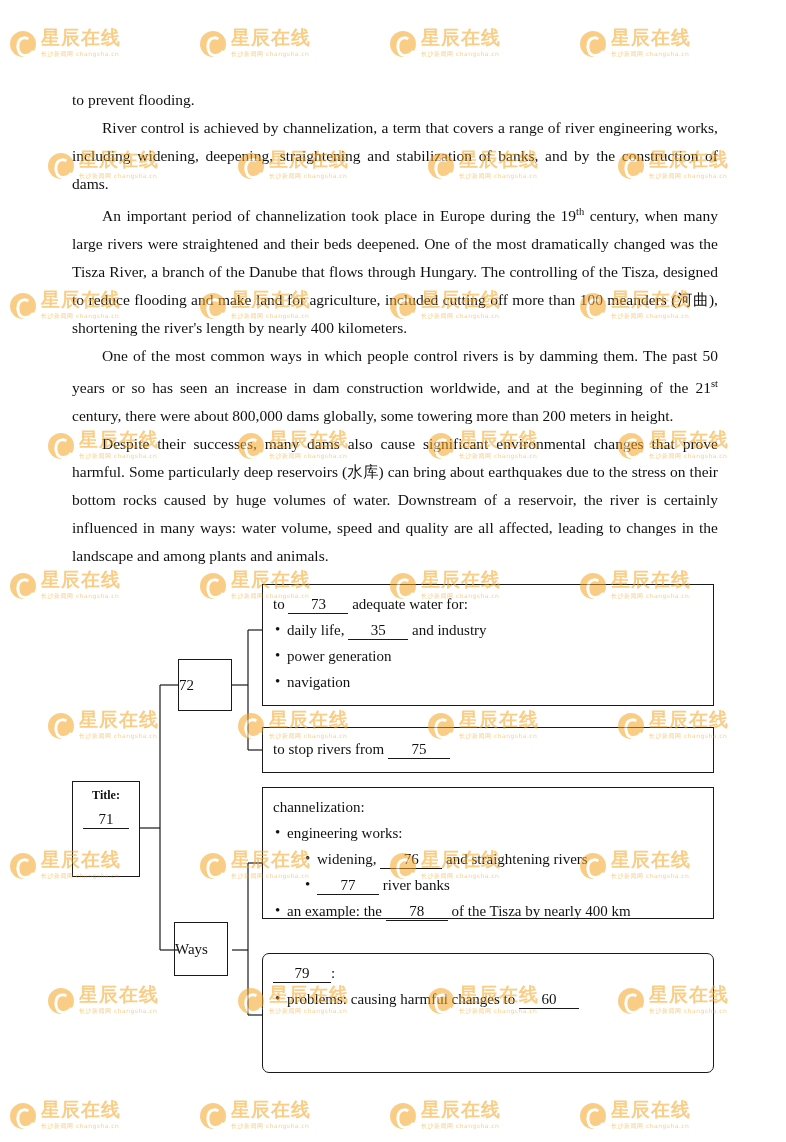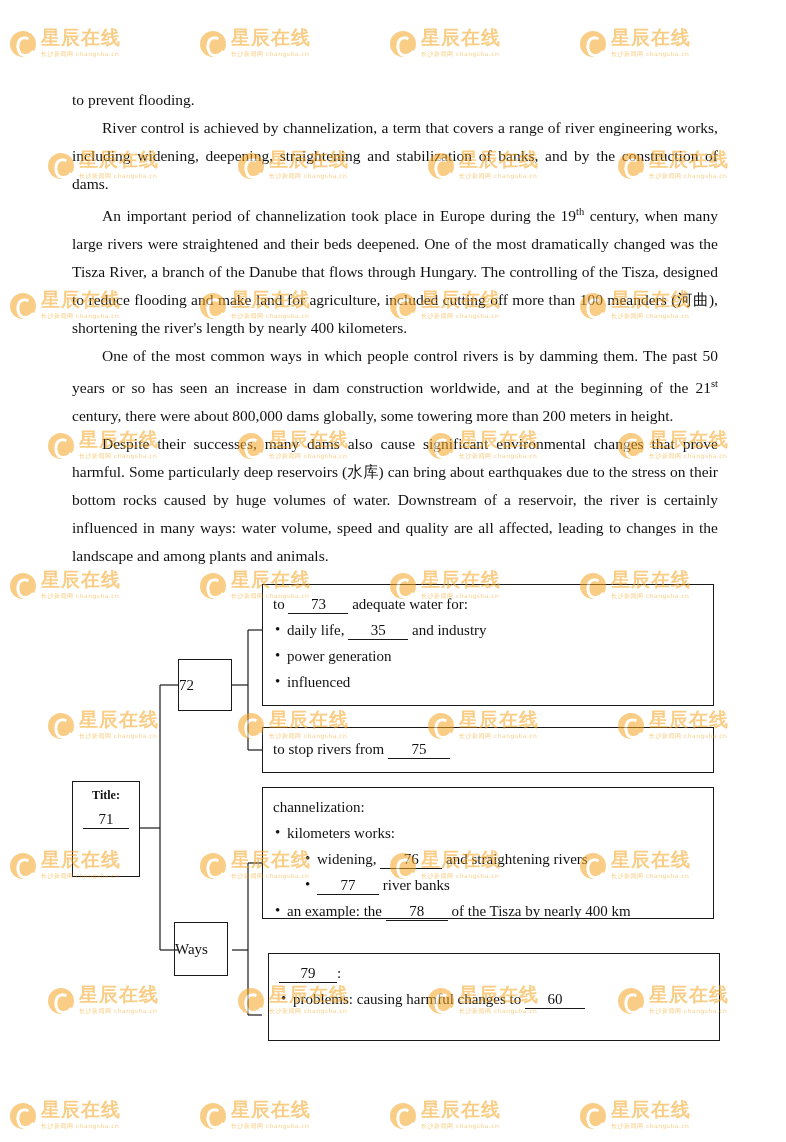--- a/index.html
+++ b/index.html
@@ -242,59 +242,59 @@
         <ul class="bul">
           <li>
             <span>daily life,</span>
             <span class="blank" style="width:52px;">35</span>
             <span>and industry</span>
           </li>
           <li>
             <span>power generation</span>
           </li>
           <li>
-            <span>influenced</span>
+            <span>navigation</span>
           </li>
         </ul>
       </div>
     </div>
 
     <div class="box" style="left:262px; top:152px; width:452px; height:46px;">
       <div class="box-inner" style="padding-top:8px;">
         <span>to stop rivers from</span>
         <span class="blank" style="width:54px;">75</span>
       </div>
     </div>
 
     <div class="box" style="left:262px; top:212px; width:452px; height:132px;">
       <div class="box-inner">
         <div>channelization:</div>
         <ul class="bul ind">
           <li class="flush">
-            <span>kilometers works:</span>
+            <span>engineering works:</span>
           </li>
           <li>
             <span>widening,</span>
             <span class="blank" style="width:54px;">76</span>
             <span>and straightening rivers</span>
           </li>
           <li>
             <span class="blank" style="width:54px;">77</span>
             <span>river banks</span>
           </li>
           <li class="flush">
             <span>an example: the</span>
             <span class="blank" style="width:54px;">78</span>
             <span>of the Tisza by nearly 400 km</span>
           </li>
         </ul>
       </div>
     </div>
 
-    <div class="box" style="left:268px; top:378px; width:452px; height:88px;">
+    <div class="box" style="left:262px; top:378px; width:452px; height:120px;border-radius:7px;">
       <div class="box-inner">
         <div>
           <span class="blank" style="width:50px;">79</span><span>:</span>
         </div>
         <ul class="bul">
           <li>
             <span>problems: causing harmful changes to</span>
             <span class="blank" style="width:52px;">60</span>
           </li>
         </ul>

